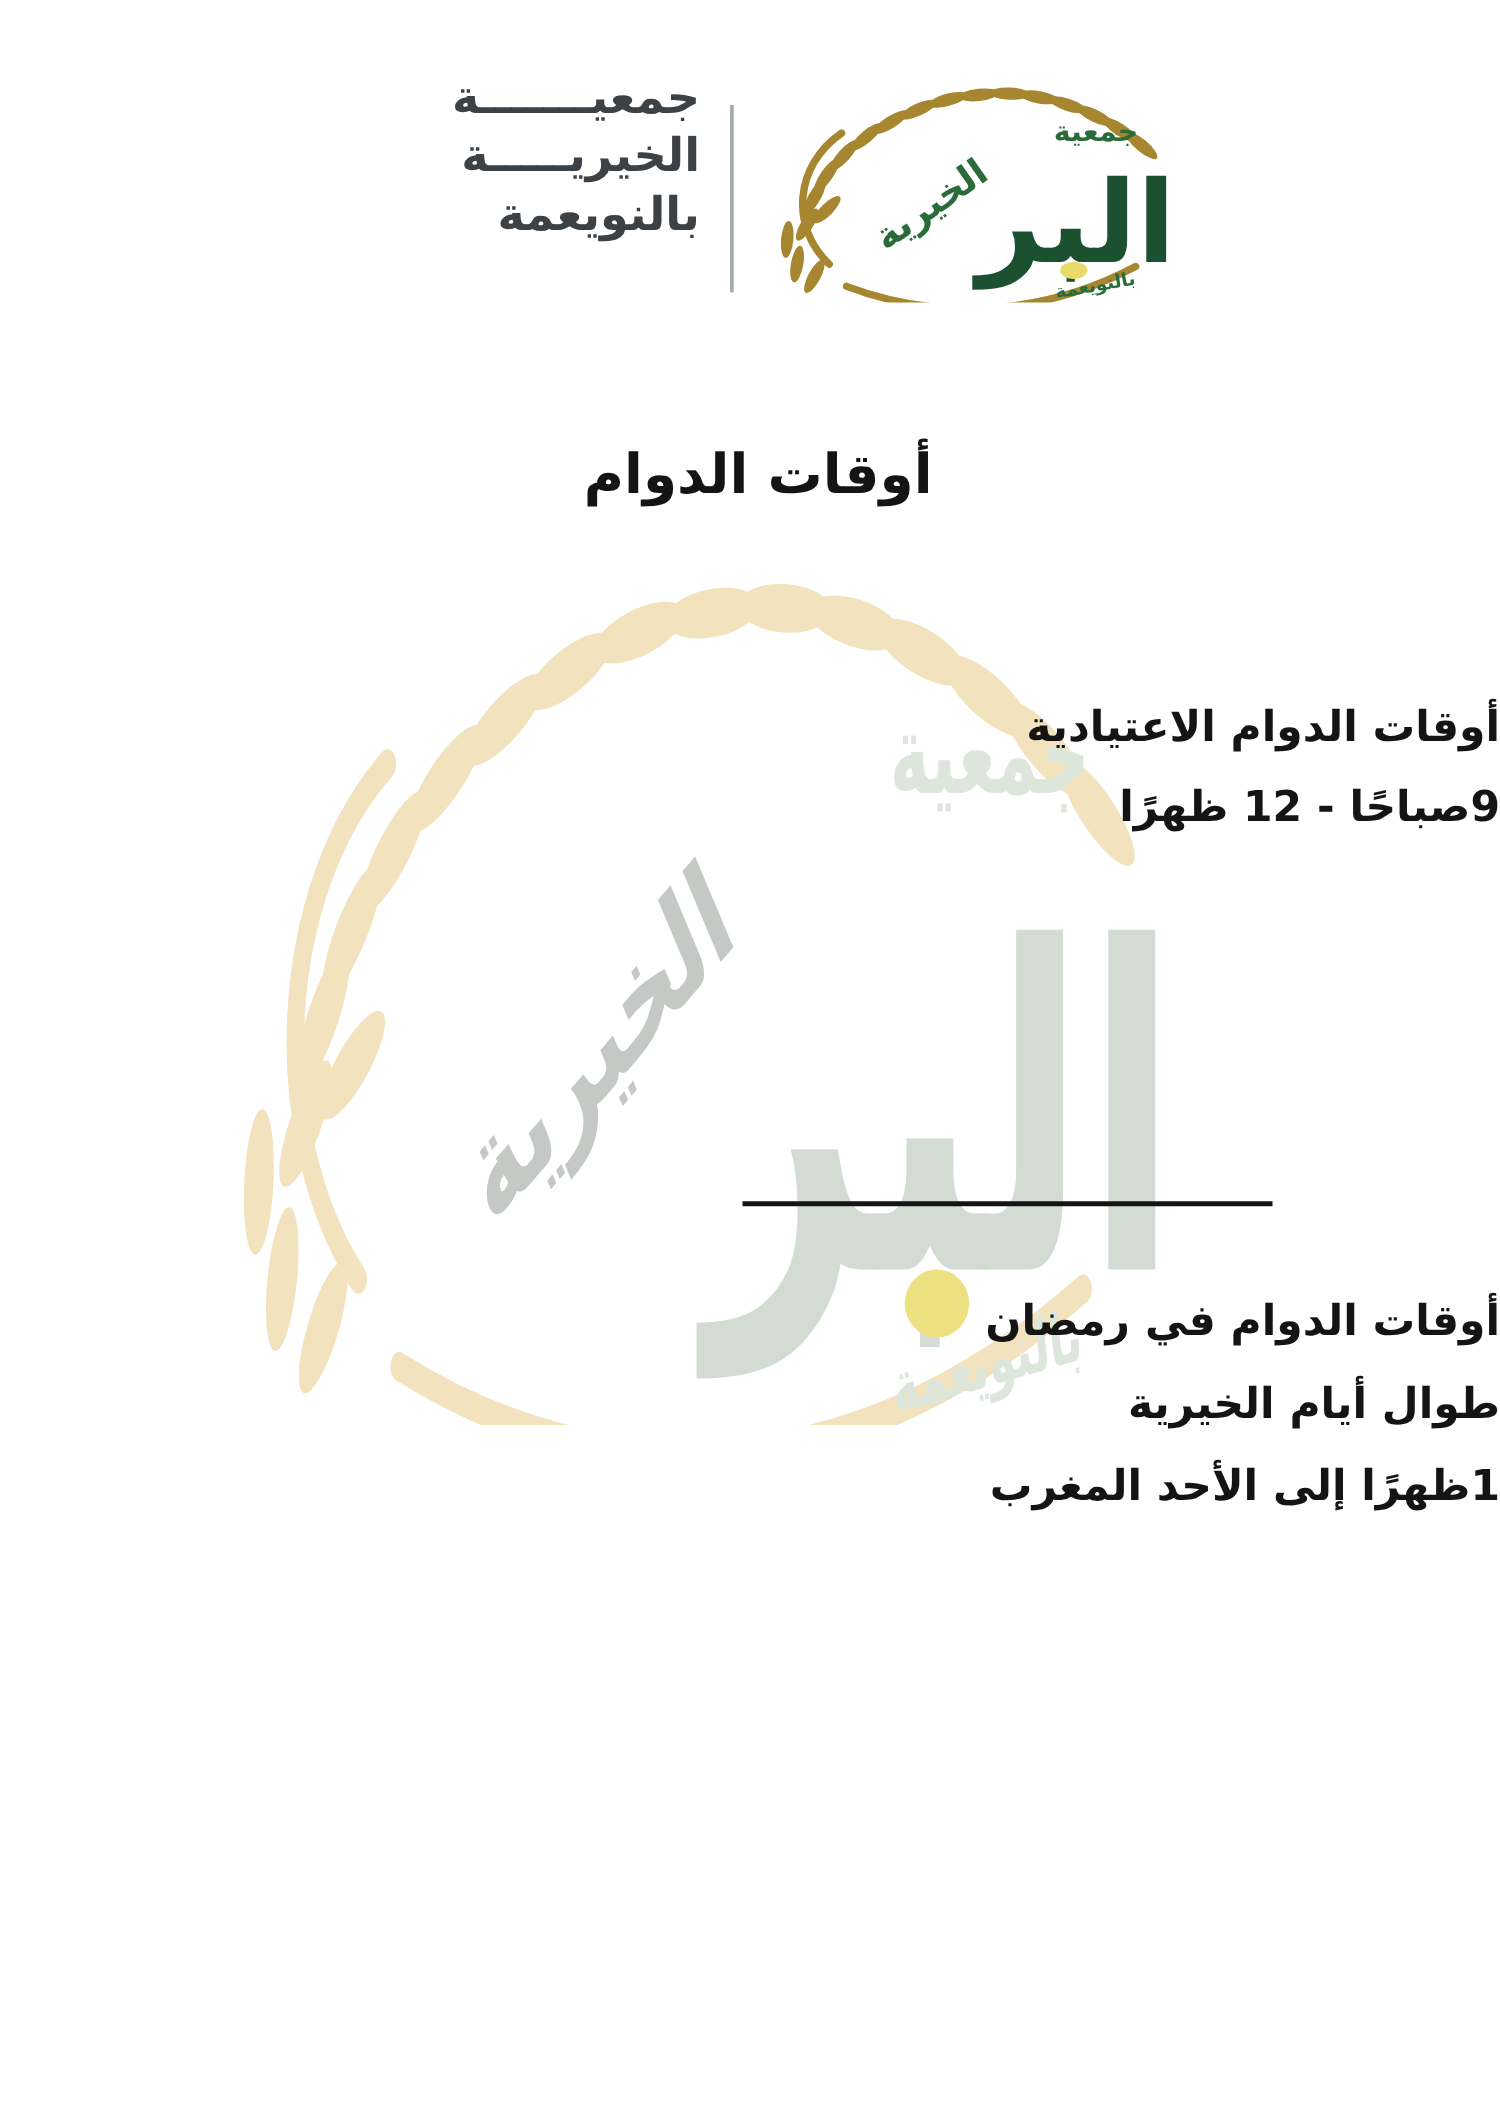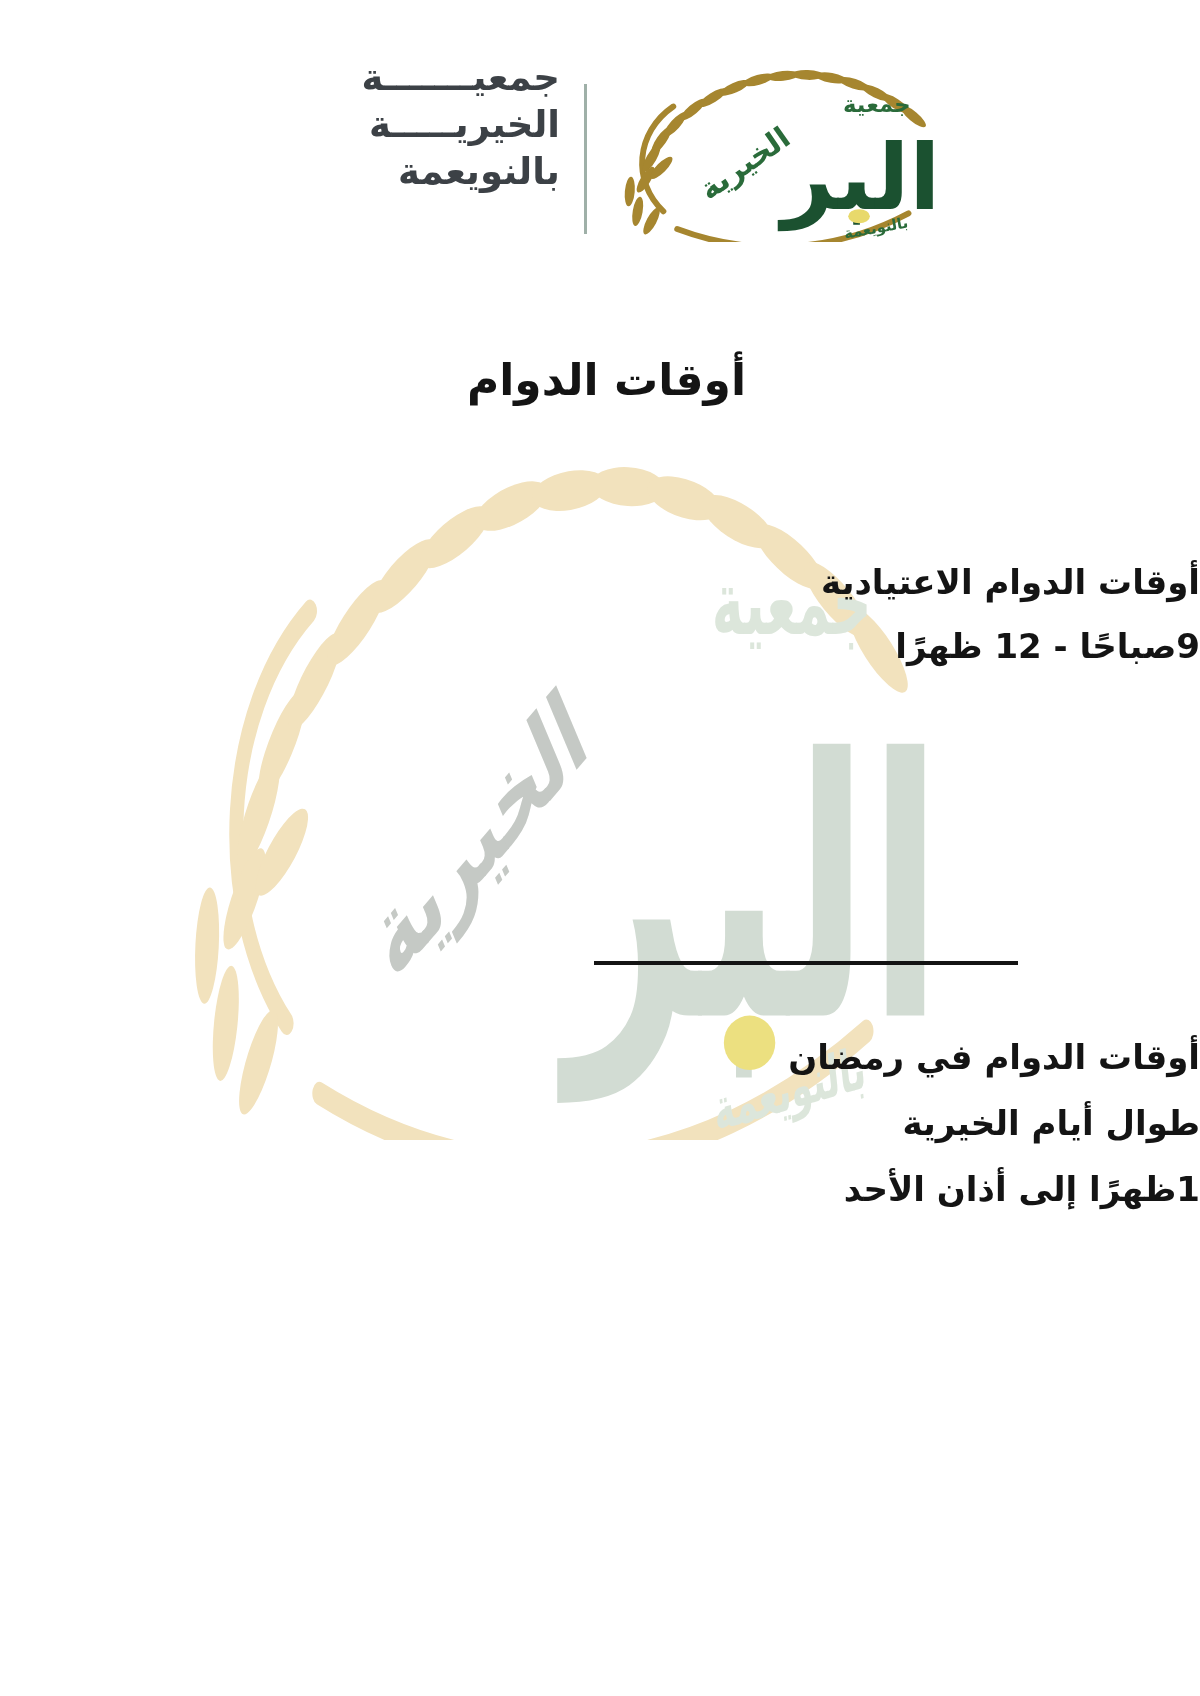--- a/index.html
+++ b/index.html
@@ -171,16 +171,16 @@
   <div class="hours-block regular" dir="rtl">
     <div class="hours-line">أوقات الدوام الاعتيادية</div>
     <div class="hours-line">9صباحًا - 12 ظهرًا</div>
   </div>
 
   <div class="section-divider"></div>
 
   <div class="hours-block ramadan" dir="rtl">
     <div class="hours-line">أوقات الدوام في رمضان</div>
     <div class="hours-line">طوال أيام الخيرية</div>
-    <div class="hours-line">1ظهرًا إلى أذان الأحد</div>
+    <div class="hours-line">1ظهرًا إلى الأحد المغرب</div>
   </div>
 
 </div>
 
 </body></html>

